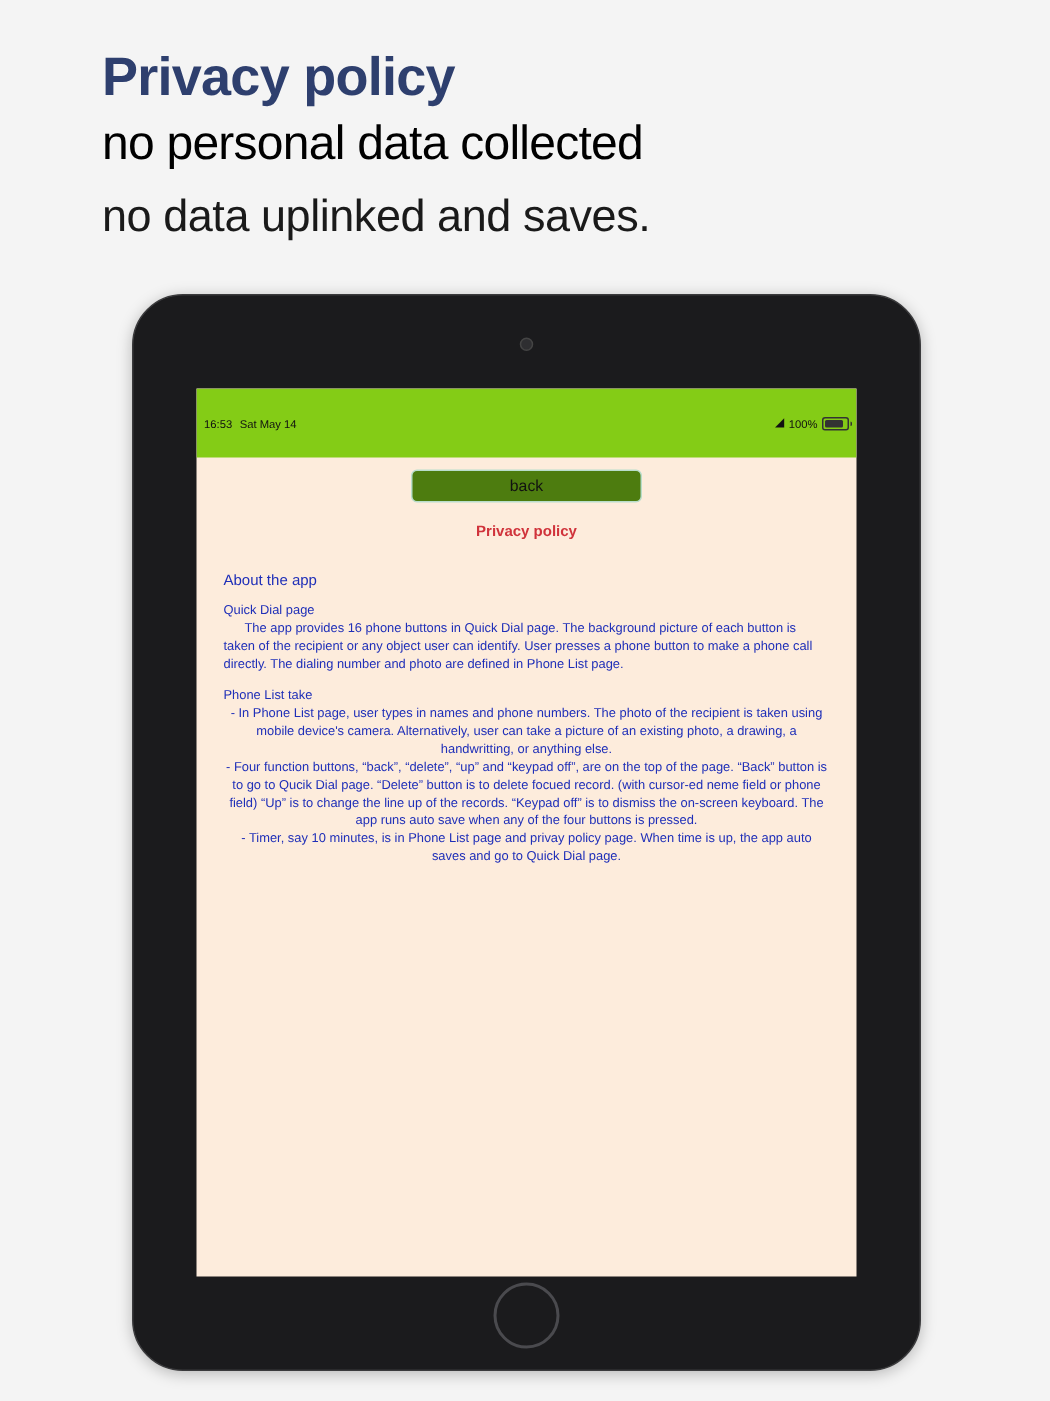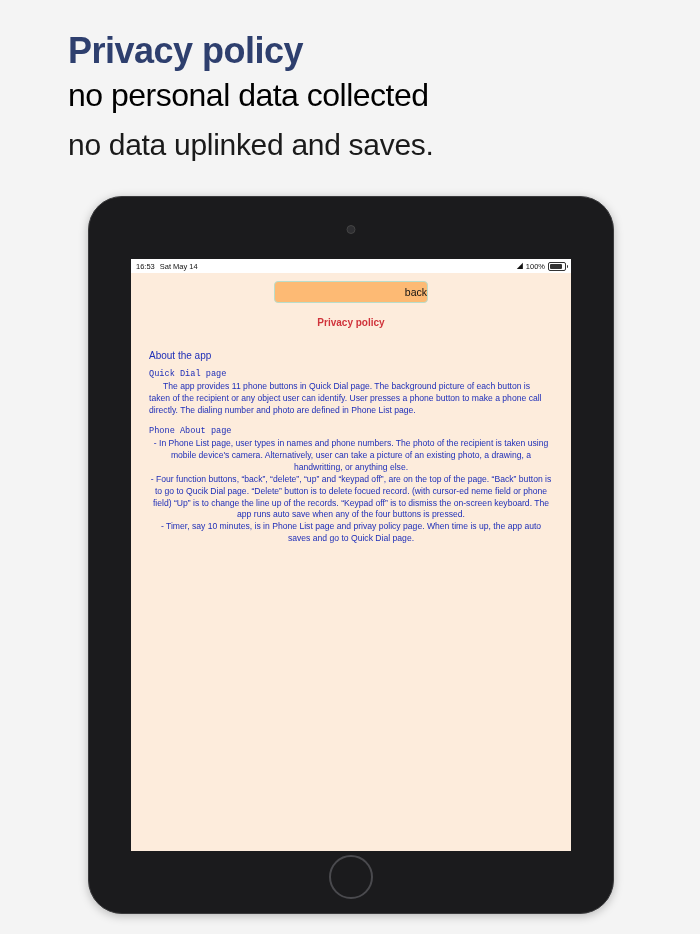--- a/index.html
+++ b/index.html
@@ -88,25 +88,25 @@
     top: 62px;
     width: 440px;
     height: 592px;
     background: #fdecdc;
     overflow: hidden;
   }
 
   
   .statusbar {
     height: 14px;
-    background: #ffffff;
+    background: #84cc16;
     display: flex;
     align-items: center;
     justify-content: space-between;
-    padding: 0 5px;
+    padding: 16px 5px;
     font-size: 7.5px;
     color: #111;
   }
   .status-left {
     display: flex;
     gap: 5px;
     align-items: center;
   }
   .status-right {
     display: flex;
@@ -153,28 +153,28 @@
     padding: 6px 18px 0 18px;
     position: relative;
   }
   .back-bar {
     display: flex;
     justify-content: center;
     margin-top: 2px;
     margin-bottom: 14px;
   }
   .back-button {
-    background: #fdba74;
+    background: #4d7c0f;
     border: 1px solid #b9ddcb;
     border-radius: 4px;
     font-size: 10.5px;
     color: #111;
     padding: 4px 0;
     width: 152px;
-    text-align: right;
+    text-align: center;
     cursor: pointer;
   }
 
   .section-title-red {
     text-align: center;
     color: #d0333b;
     font-size: 10px;
     font-weight: bold;
     margin-bottom: 4px;
   }
@@ -195,21 +195,20 @@
   .blue-text {
     color: #1f2fb8;
     font-size: 8.6px;
     line-height: 1.38;
   }
   .blue-head {
     color: #1f2fb8;
     font-size: 8.6px;
     line-height: 1.38;
     margin-top: 0;
-    font-family: Liberation Mono, monospace;
   }
   .para {
     margin: 0 0 10px 0;
   }
   .para.tight {
     margin-bottom: 0;
   }
   .first-indent {
     text-indent: 14px;
   }
@@ -246,23 +245,23 @@
 
       <div class="back-bar">
         <div class="back-button">back</div>
       </div>
 
       <div class="section-title-red">Privacy policy</div>
 
       <div class="section-title-blue">About the app</div>
 
       <div class="blue-head">Quick Dial page</div>
-      <div class="blue-text para first-indent">The app provides 11 phone buttons in Quick Dial page.  The background picture of each button is taken of the recipient or any object user can identify.  User presses a phone button to make a phone call directly.  The dialing number and photo are defined in Phone List page.</div>
-
-      <div class="blue-head">Phone About page</div>
+      <div class="blue-text para first-indent">The app provides 16 phone buttons in Quick Dial page.  The background picture of each button is taken of the recipient or any object user can identify.  User presses a phone button to make a phone call directly.  The dialing number and photo are defined in Phone List page.</div>
+
+      <div class="blue-head">Phone List take</div>
       <div class="blue-text para tight" style="white-space: pre-line; text-align: center;">- In Phone List page, user types in names and phone numbers.  The photo of the recipient is taken using mobile device's camera.  Alternatively, user can take a picture of an existing photo, a drawing, a handwritting, or anything else.
 - Four function buttons, “back”, “delete”, “up” and “keypad off”, are on the top of the page.  “Back” button is to go to Qucik Dial page.  “Delete” button is to delete focued record. (with cursor-ed neme field or phone field) “Up” is to change the line up of the records.  “Keypad off” is to dismiss the on-screen keyboard.  The app runs auto save when any of the four buttons is pressed.
 - Timer, say 10 minutes, is in Phone List page and privay policy page.  When time is up, the app auto saves and go to Quick Dial page.</div>
 
     </div>
   </div>
 
   <div class="home-button"></div>
 </div>
 

